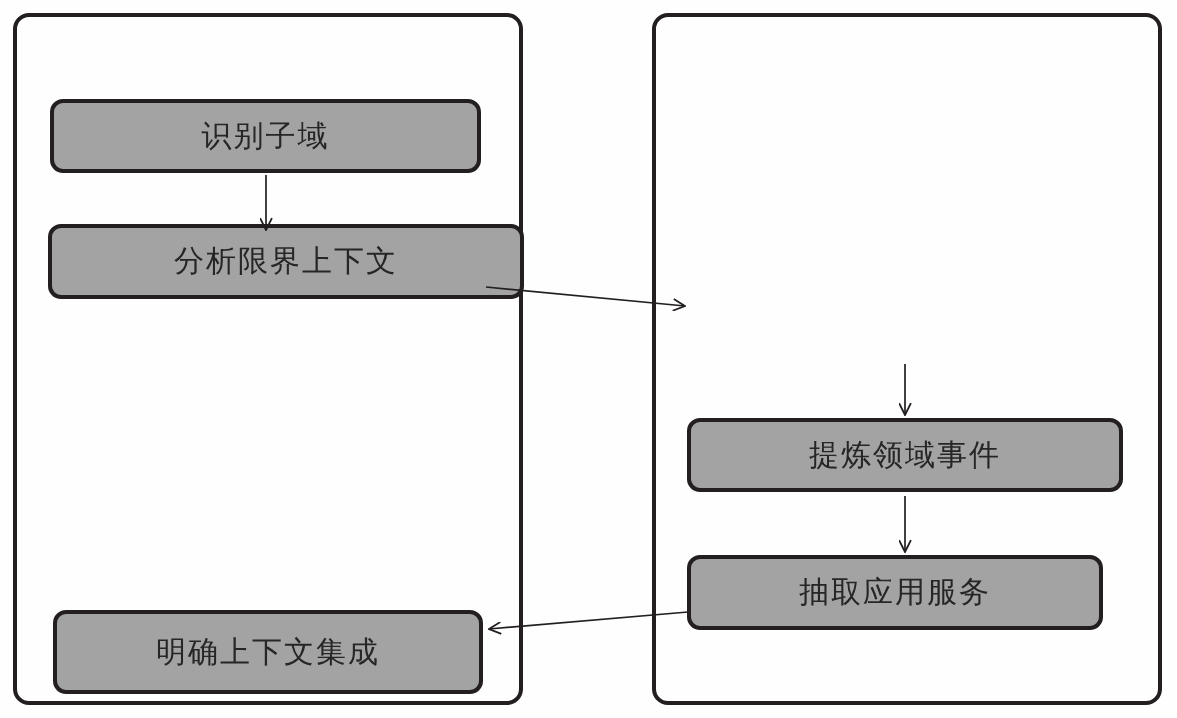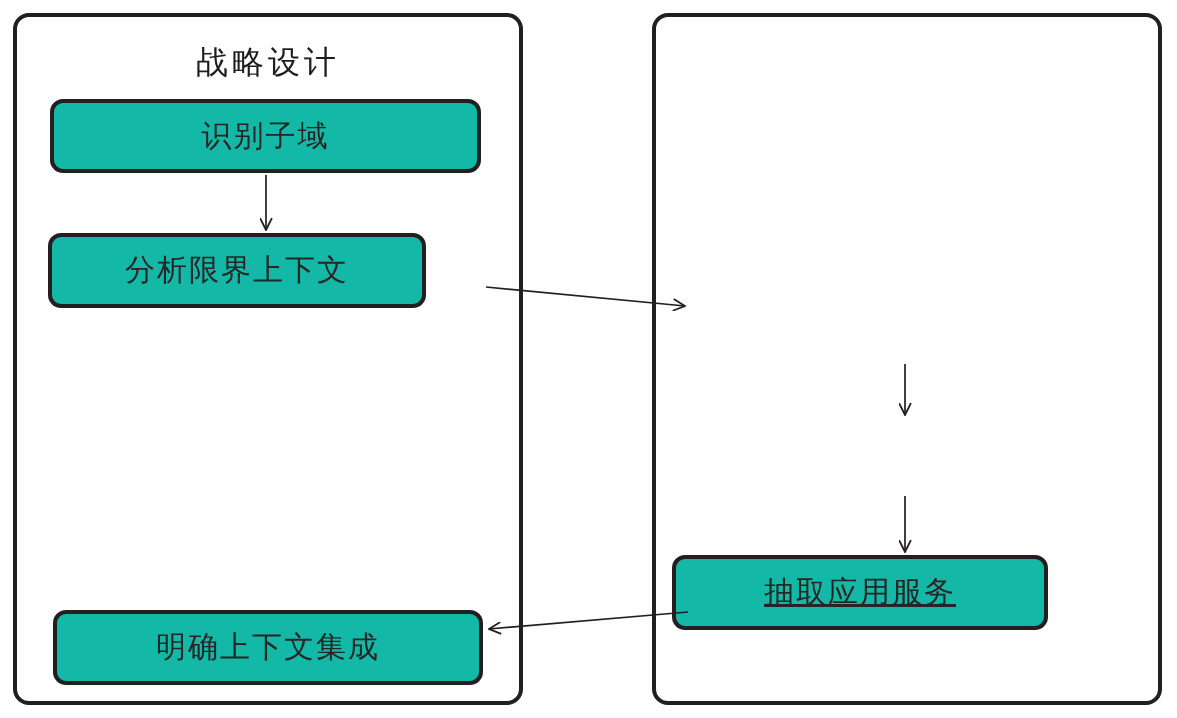--- a/index.html
+++ b/index.html
@@ -28,70 +28,72 @@
     text-align: center;
     font-size: 32px;
     letter-spacing: 4px;
     color: #1d1d1d;
     white-space: nowrap;
   }
   .node {
     position: absolute;
     border: 4px solid #231f20;
     border-radius: 13px;
-    background: #14b8a6;
+    background: #a3a3a3;
     display: flex;
     align-items: center;
     justify-content: center;
     font-size: 30px;
     letter-spacing: 2px;
     color: #262626;
     white-space: nowrap;
   }
   
   .node-identify   { left: 33px; top: 82px;  width: 431px; height: 74px; }
-  .node-analyze    { left: 31px; top: 216px; width: 378px; height: 75px; }
-  .node-integrate  { left: 36px; top: 593px; width: 430px; height: 75px; }
+  .node-analyze    { left: 31px; top: 207px; width: 476px; height: 75px; }
+  .node-integrate  { left: 36px; top: 593px; width: 430px; height: 84px; }
   
   .node-organize   { left: 31px; top: 266px; width: 436px; height: 75px; }
   .node-refine     { left: 31px; top: 401px; width: 436px; height: 74px; }
-  .node-extract    { left: 16px; top: 538px; width: 376px; height: 75px; text-decoration: underline; }
+  .node-extract    { left: 31px; top: 538px; width: 416px; height: 75px; }
   .arrows {
     position: absolute;
     left: 0; top: 0;
     width: 1177px;
     height: 718px;
     z-index: 3;
     pointer-events: none;
   }
 </style>
 </head>
 <body>
 
 <div class="stage">
 
   <div class="panel panel-left">
-    <div class="panel-title">战略设计</div>
 
     <div class="node node-identify">
       <span>识别子域</span>
     </div>
 
     <div class="node node-analyze">
       <span>分析限界上下文</span>
     </div>
 
     <div class="node node-integrate">
       <span>明确上下文集成</span>
     </div>
   </div>
 
   <div class="panel panel-right">
 
 
+    <div class="node node-refine">
+      <span>提炼领域事件</span>
+    </div>
 
     <div class="node node-extract">
       <span>抽取应用服务</span>
     </div>
   </div>
 
   <svg class="arrows" viewBox="0 0 1177 718" xmlns="http://www.w3.org/2000/svg">
     <defs>
       <marker id="arrowhead" viewBox="0 0 13 12" refX="12" refY="6" markerWidth="14" markerHeight="13" orient="auto" markerUnits="userSpaceOnUse">
         <path d="M1,0.5 L12,6 L1,11.5" fill="none" stroke="#231f20" stroke-width="1.7"></path>

